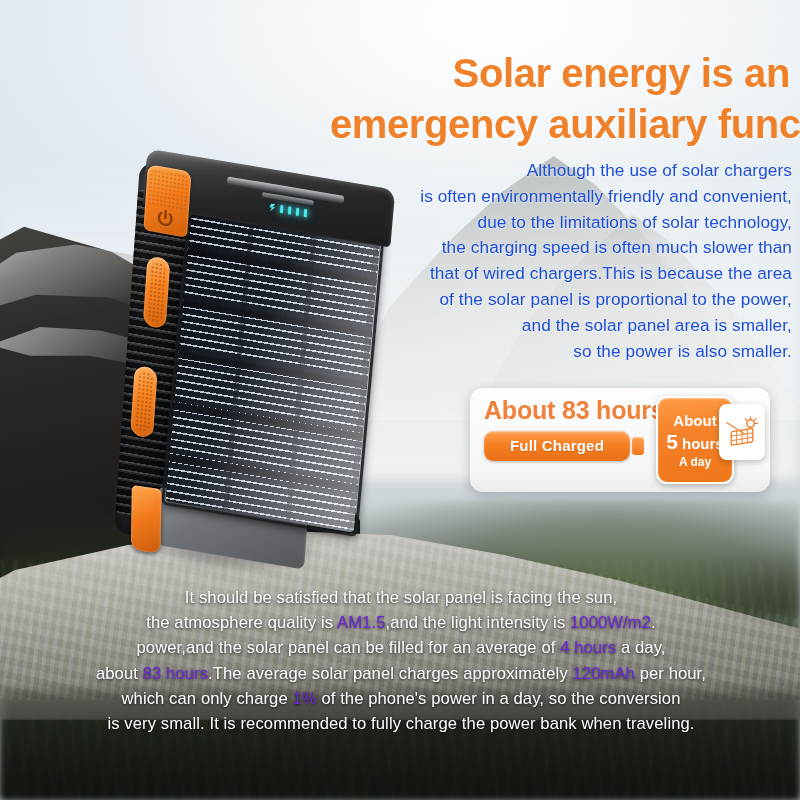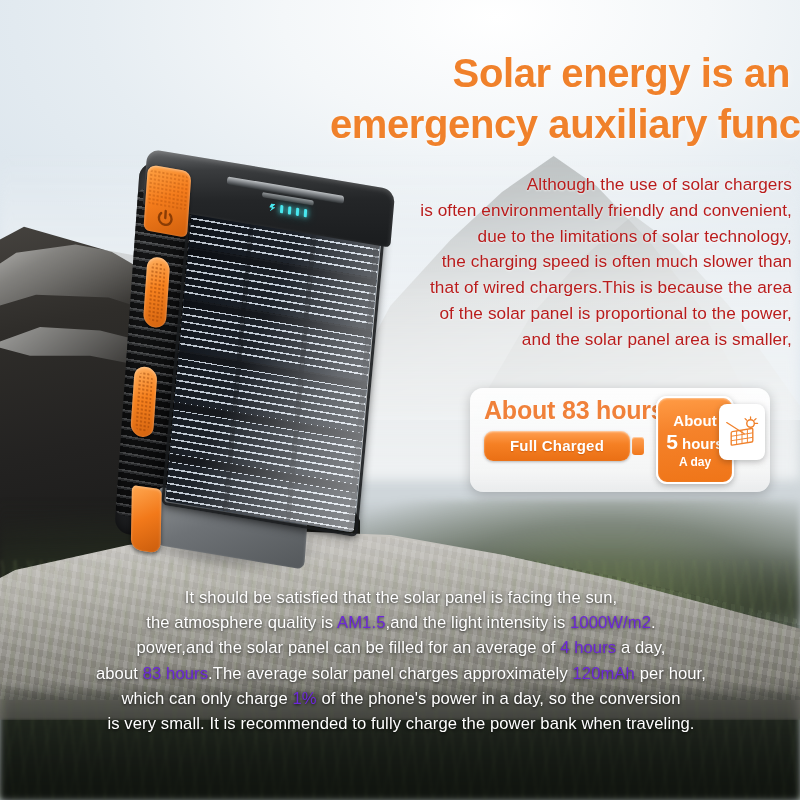--- a/index.html
+++ b/index.html
@@ -238,22 +238,22 @@
     position:absolute; left:330px; top:20px; width:460px;
     text-align:right; color:#f0812b;
     font-size:40px; font-weight:bold; line-height:1.28;
     letter-spacing:-.4px;
     text-shadow:0 1px 2px rgba(255,255,255,.85), 0 0 10px rgba(255,255,255,.5);
     margin-top:28px;
   }
   .headline .l2{ white-space:nowrap; }
 
   .para-top{
-    position:absolute; left:300px; top:172px; width:492px;
-    text-align:right; color:#b91c1c;
+    position:absolute; left:300px; top:158px; width:492px;
+    text-align:right; color:#1d4ed8;
     font-size:17.2px; line-height:1.50; letter-spacing:.1px;
     text-shadow:0 1px 2px rgba(255,255,255,.7);
   }
   .para-top div{ white-space:nowrap; }
 
   
   .callout{
     position:absolute; left:470px; top:388px; width:300px; height:104px;
     background:linear-gradient(180deg, rgba(255,255,255,.88) 0%, rgba(250,250,250,.80) 55%, rgba(244,244,244,.74) 100%);
     border-radius:13px;
@@ -374,20 +374,21 @@
   </div>
 
   <div class="para-top" id="intro-para">
       <div>Although the use of solar chargers</div>
       <div>is often environmentally friendly and convenient,</div>
       <div>due to the limitations of solar technology,</div>
       <div>the charging speed is often much slower than</div>
       <div>that of wired chargers.This is because the area</div>
       <div>of the solar panel is proportional to the power,</div>
       <div>and the solar panel area is smaller,</div>
+      <div>so the power is also smaller.</div>
     </div>
 
   <div class="callout">
     <div class="callout-title">About 83 hours</div>
 
     <div class="battery">
       <div class="battery-body">
         <span class="battery-label">Full Charged</span>
       </div>
       <div class="battery-cap"></div>

